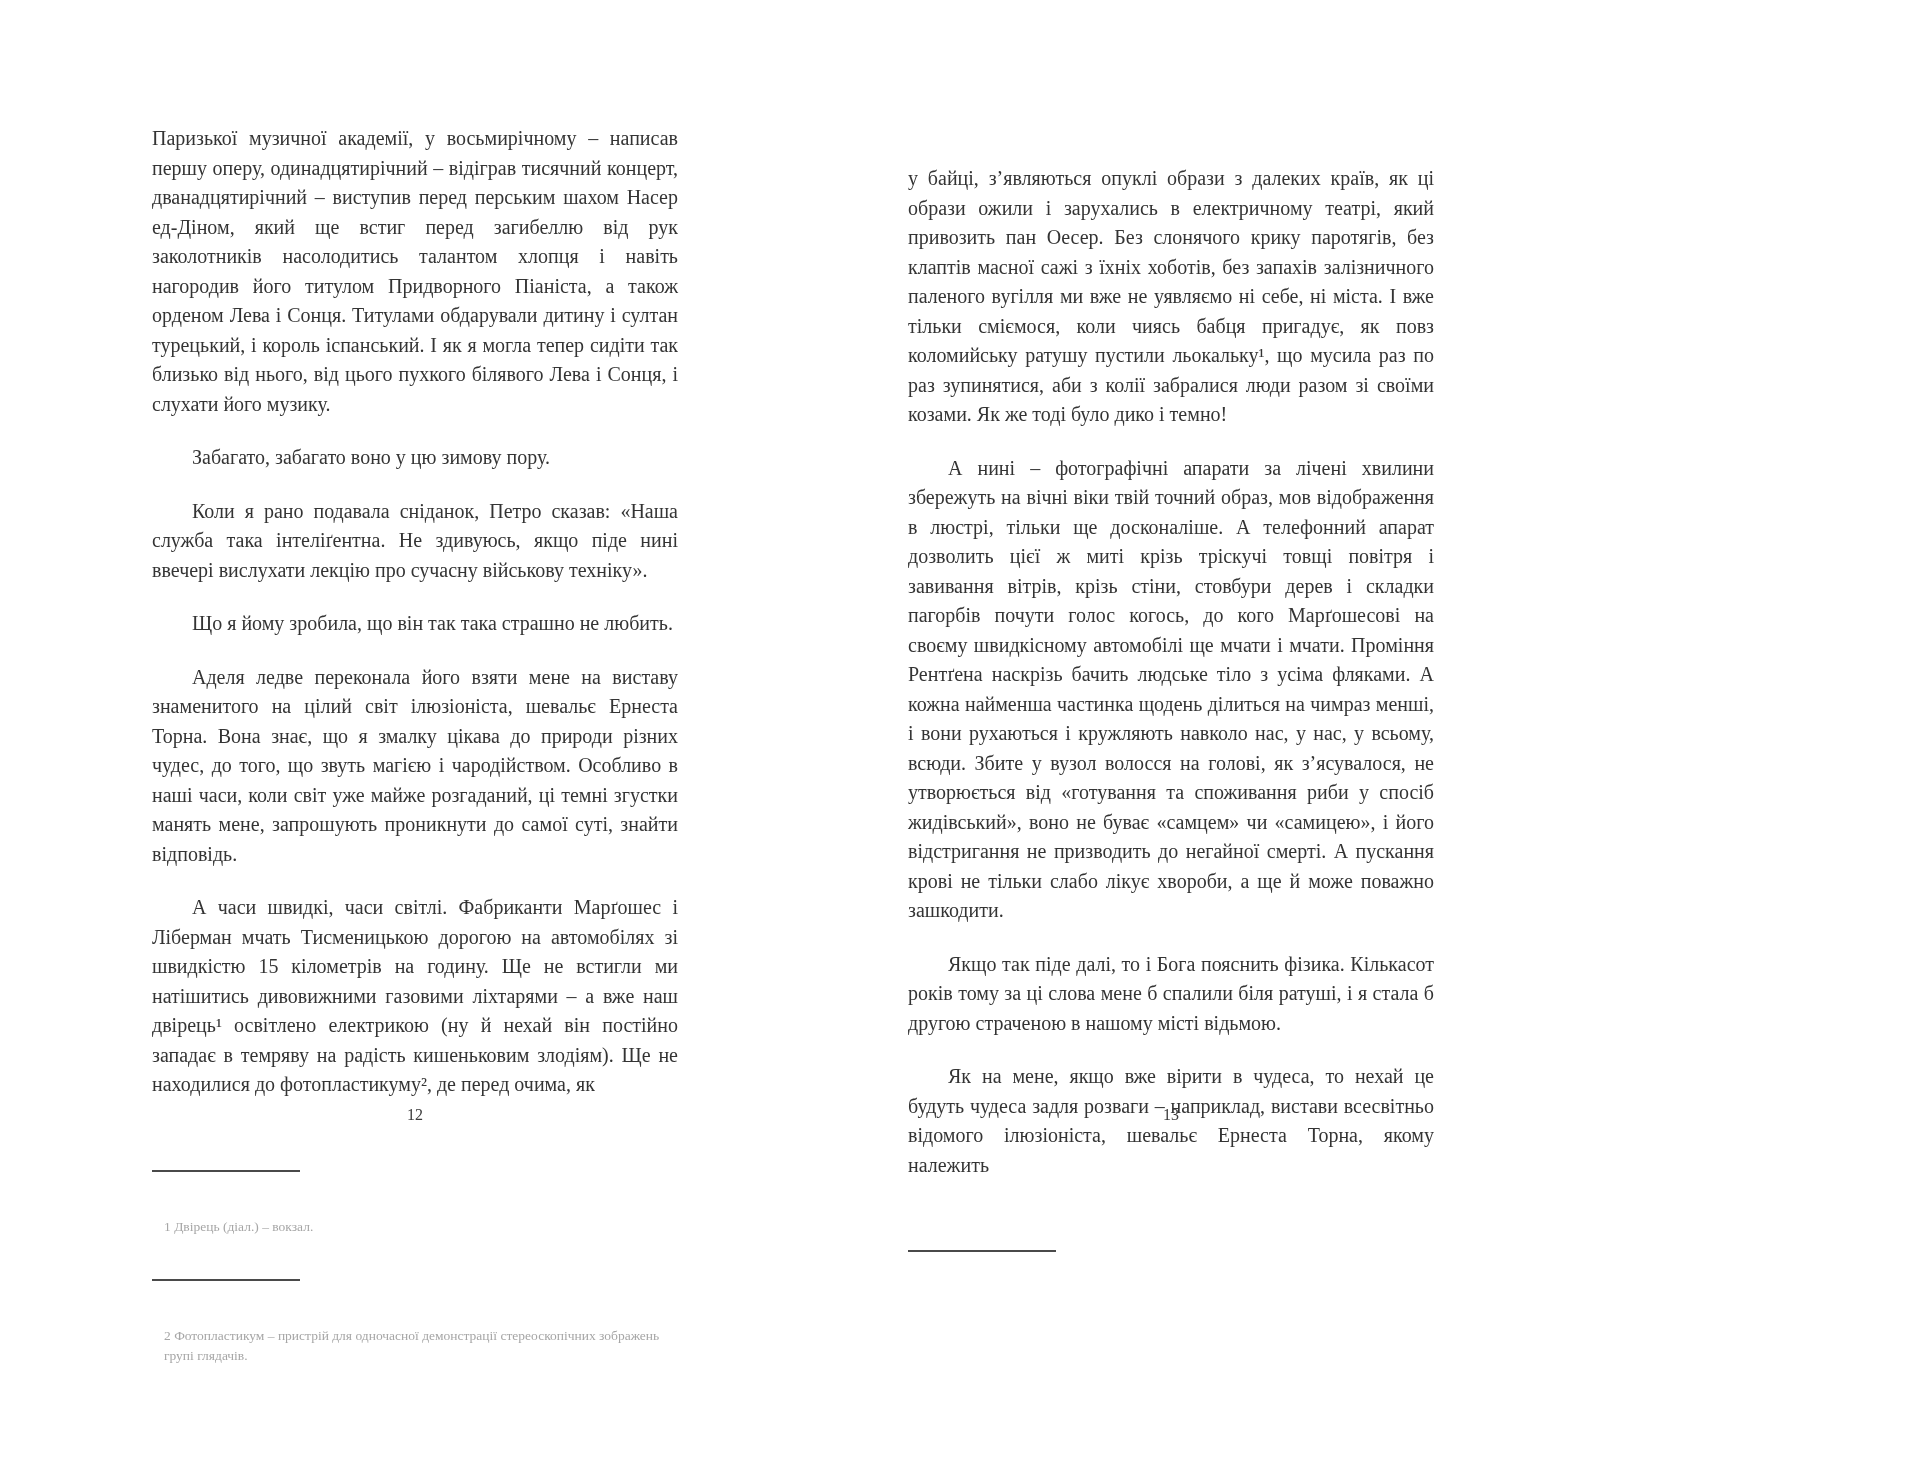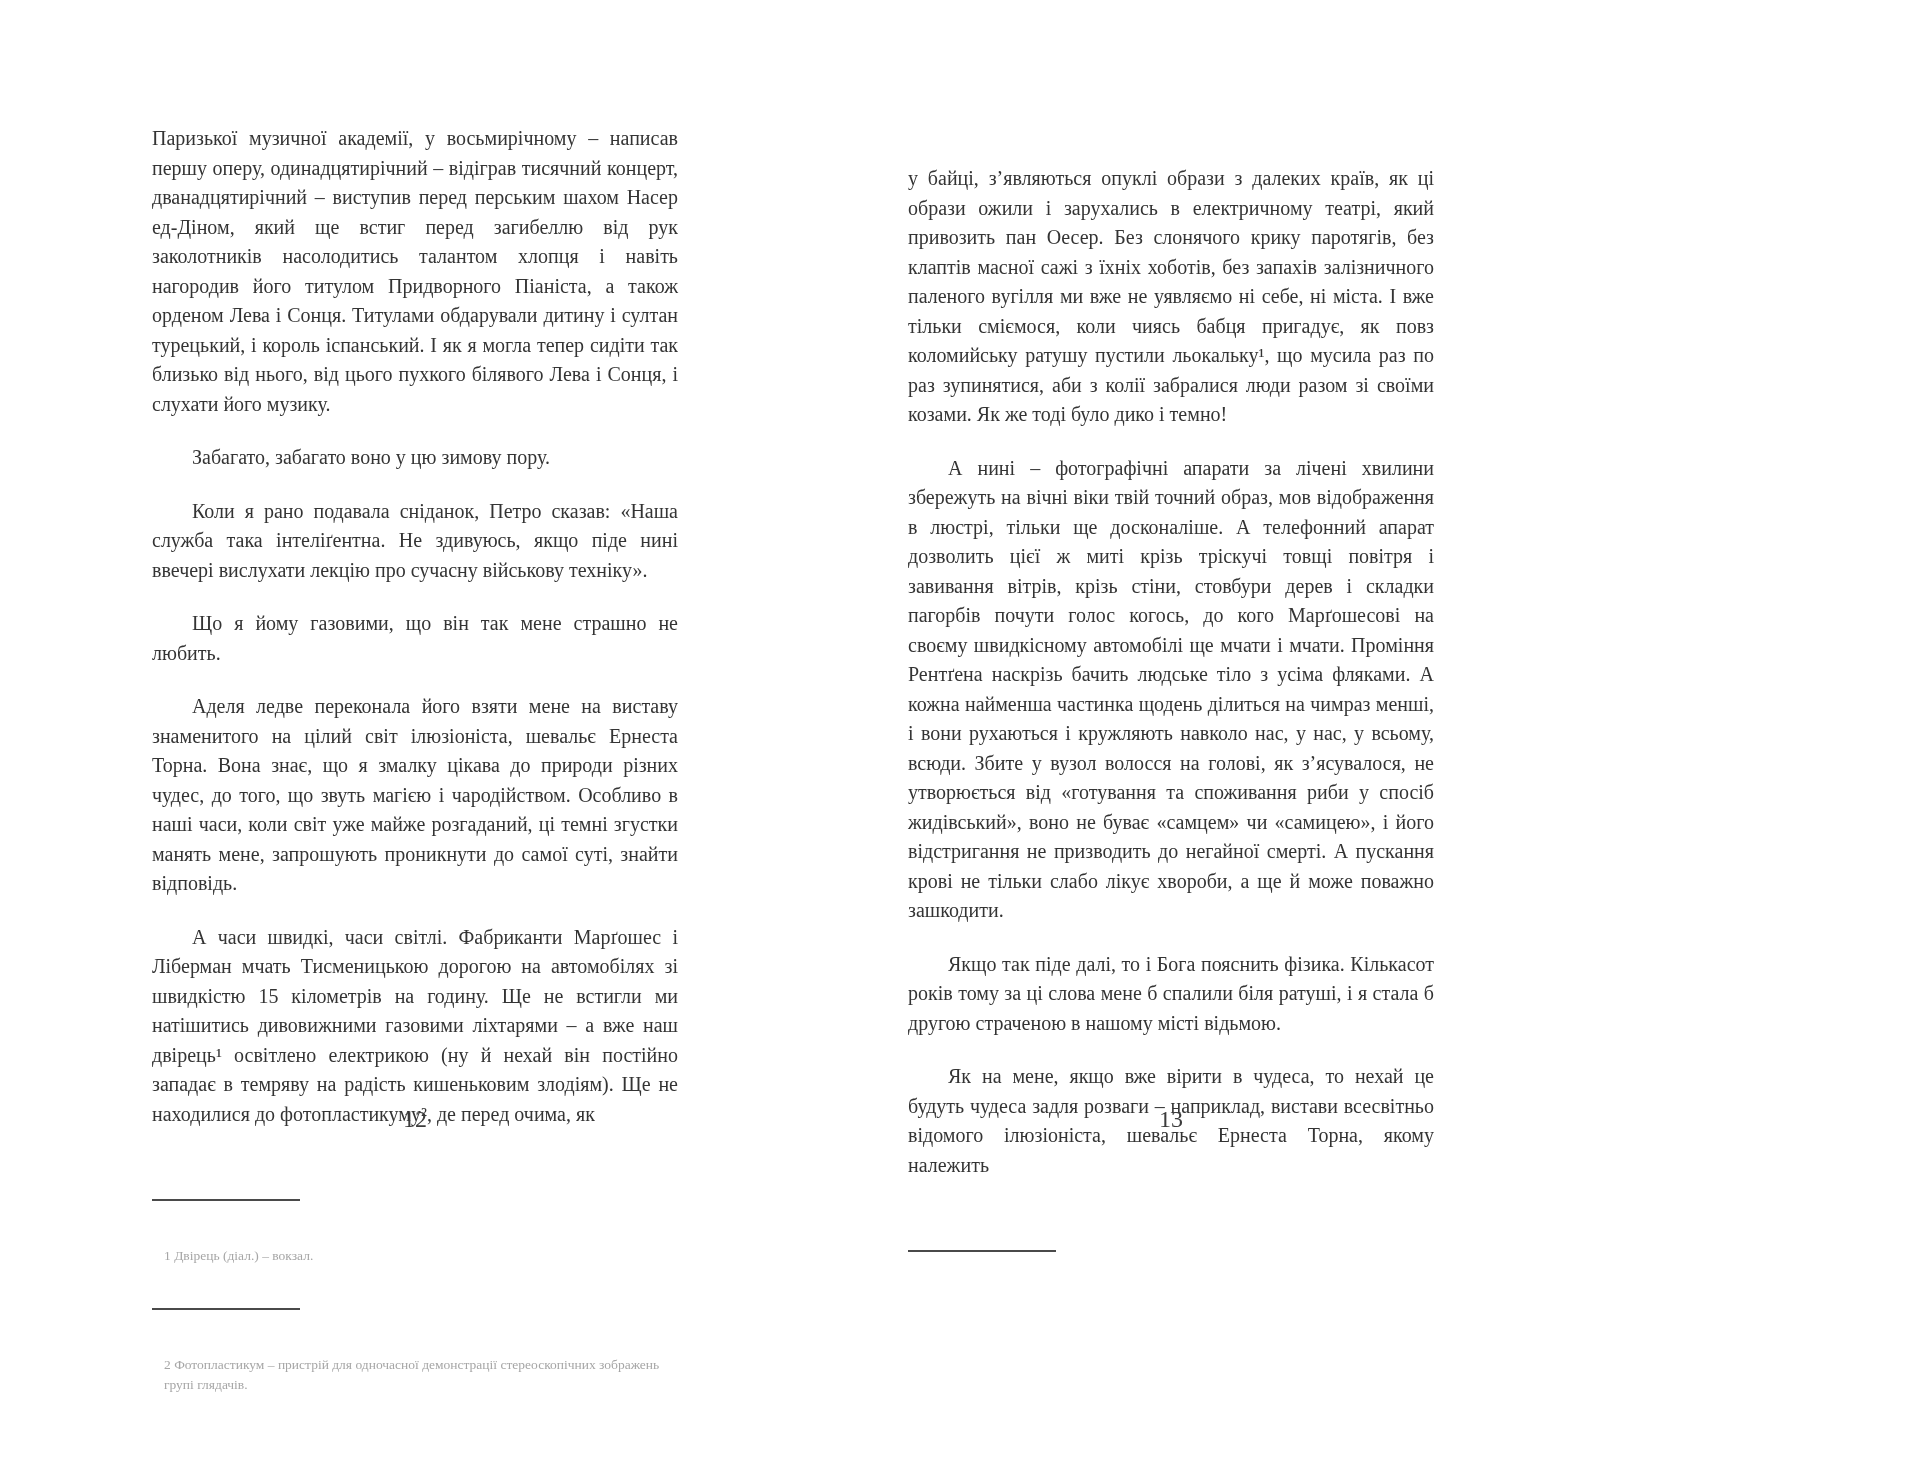--- a/index.html
+++ b/index.html
@@ -49,37 +49,37 @@
     font-size: 13.5px;
     line-height: 20px;
     color: #a6a6a6;
     text-align: left;
   }
   .page-number {
     position: absolute;
     top: 1082px;
     width: 598px;
     text-align: center;
-    font-size: 24px;
+    font-size: 16px;
     color: #3c3c3c;
   }
   .page-number-left  { left: 104px; }
   .page-number-right { left: 860px; }
 </style>
 </head>
 <body>
 
 <div class="spread">
 
   <div class="page page-left">
     <div class="body-text">
       <p class="continued">Паризької музичної академії, у восьмирічному – написав першу оперу, одинадцятирічний – відіграв тисячний концерт, дванадцятирічний – виступив перед перським шахом Насер ед-Діном, який ще встиг перед загибеллю від рук заколотників насолодитись талантом хлопця і навіть нагородив його титулом Придворного Піаніста, а також орденом Лева і Сонця. Титулами обдарували дитину і султан турецький, і король іспанський. І як я могла тепер сидіти так близько від нього, від цього пухкого білявого Лева і Сонця, і слухати його музику.</p>
       <p>Забагато, забагато воно у цю зимову пору.</p>
       <p>Коли я рано подавала сніданок, Петро сказав: «Наша служба така інтеліґентна. Не здивуюсь, якщо піде нині ввечері вислухати лекцію про сучасну військову техніку».</p>
-      <p>Що я йому газовими, що він так мене страшно не любить.</p>
+      <p>Що я йому зробила, що він так така страшно не любить.</p>
       <p>Аделя ледве переконала його взяти мене на виставу знаменитого на цілий світ ілюзіоніста, шевальє Ернеста Торна. Вона знає, що я змалку цікава до природи різних чудес, до того, що звуть магією і чародійством. Особливо в наші часи, коли світ уже майже розгаданий, ці темні згустки манять мене, запрошують проникнути до самої суті, знайти відповідь.</p>
       <p>А часи швидкі, часи світлі. Фабриканти Марґошес і Ліберман мчать Тисменицькою дорогою на автомобілях зі швидкістю 15 кілометрів на годину. Ще не встигли ми натішитись дивовижними газовими ліхтарями – а вже наш двірець¹ освітлено електрикою (ну й нехай він постійно западає в темряву на радість кишеньковим злодіям). Ще не находилися до фотопластикуму², де перед очима, як</p>
     </div>
     <div class="footnotes">
       <div class="footnote-entry">
         <div class="footnote-rule"></div>
         <p class="footnote-text">1 Двірець (діал.) – вокзал.</p>
       </div>
       <div class="footnote-entry">
         <div class="footnote-rule"></div>

